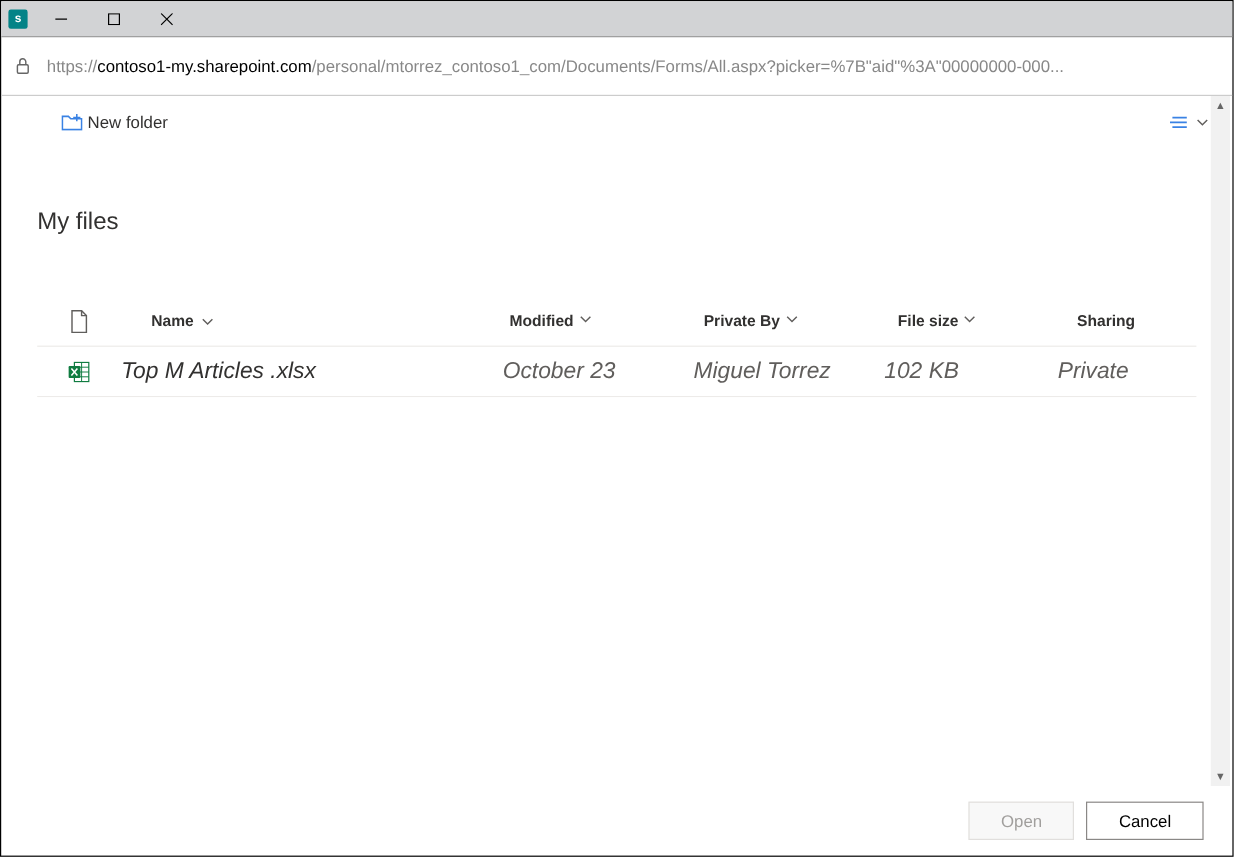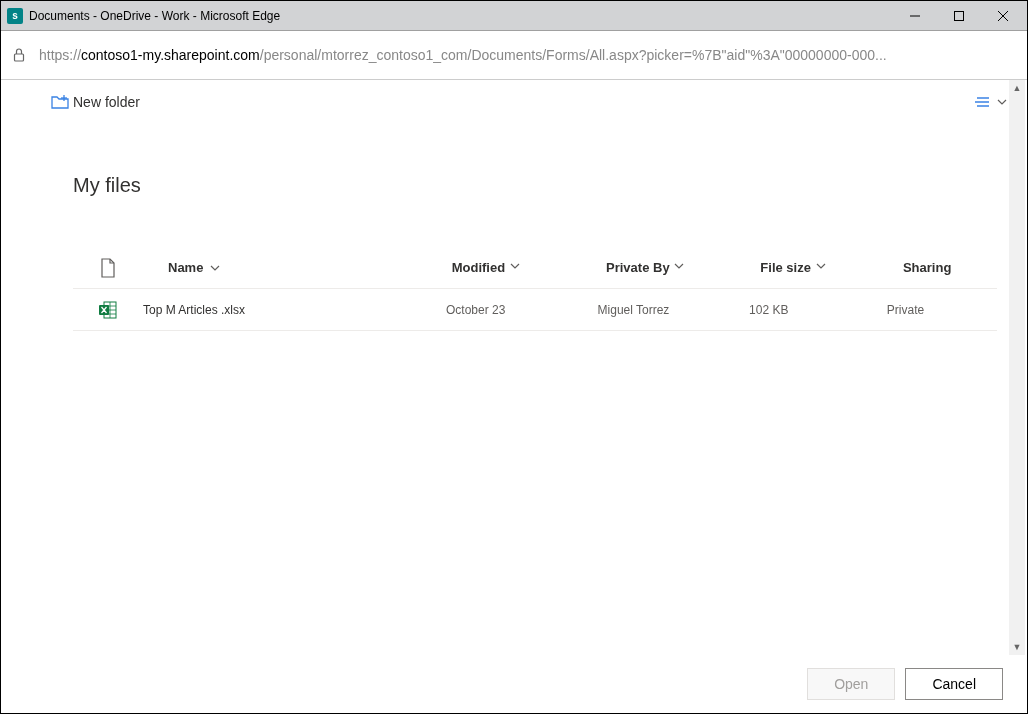--- a/index.html
+++ b/index.html
@@ -101,21 +101,20 @@
       gap: 6px;
       cursor: pointer;
     }
     .view-switch svg { color: #3a82e4; }
     
     .content {
       flex: 1;
       padding: 0 30px;
       position: relative;
       overflow: hidden;
-      margin-left: 42px;
     }
     .page-title {
       font-size: 20px;
       font-weight: 400;
       color: #323130;
       margin-top: 50px;
       margin-bottom: 50px;
     }
     
     .file-table {
@@ -127,22 +126,23 @@
       height: 42px;
       border-bottom: 1px solid #edebe9;
     }
     .thead {
       font-size: 13px;
       color: #323130;
       font-weight: 600;
       gap: 25px;
     }
     .trow {
-      font-size: 12px;
+      font-size: 19px;
       color: #605e5c;
+      font-style: italic;
     }
     .col-icon {
       width: 70px;
       display: flex;
       justify-content: center;
     }
     .col-name { flex: 2.2; display: flex; align-items: center; gap: 6px; color: #323130;}
     .col-modified { flex: 1.1; }
     .col-modifiedby { flex: 1.1; }
     .col-size { flex: 1; }
@@ -216,21 +216,20 @@
       position: relative;
     }
   </style>
 </head>
 <body>
 
 <div class="titlebar">
   <div class="titlebar-icon">
     <span>s</span>
   </div>
-  <div class="titlebar-text">Documents - OneDrive - Work - Microsoft Edge</div>
   <div class="win-btn">
     <svg viewBox="0 0 10 10">
         <line x1="0" y1="5" x2="10" y2="5" stroke="#000" stroke-width="1"></line>
       </svg>
   </div>
   <div class="win-btn">
     <svg viewBox="0 0 10 10">
         <rect x="0.5" y="0.5" width="9" height="9" fill="none" stroke="#000" stroke-width="1"></rect>
       </svg>
   </div>

